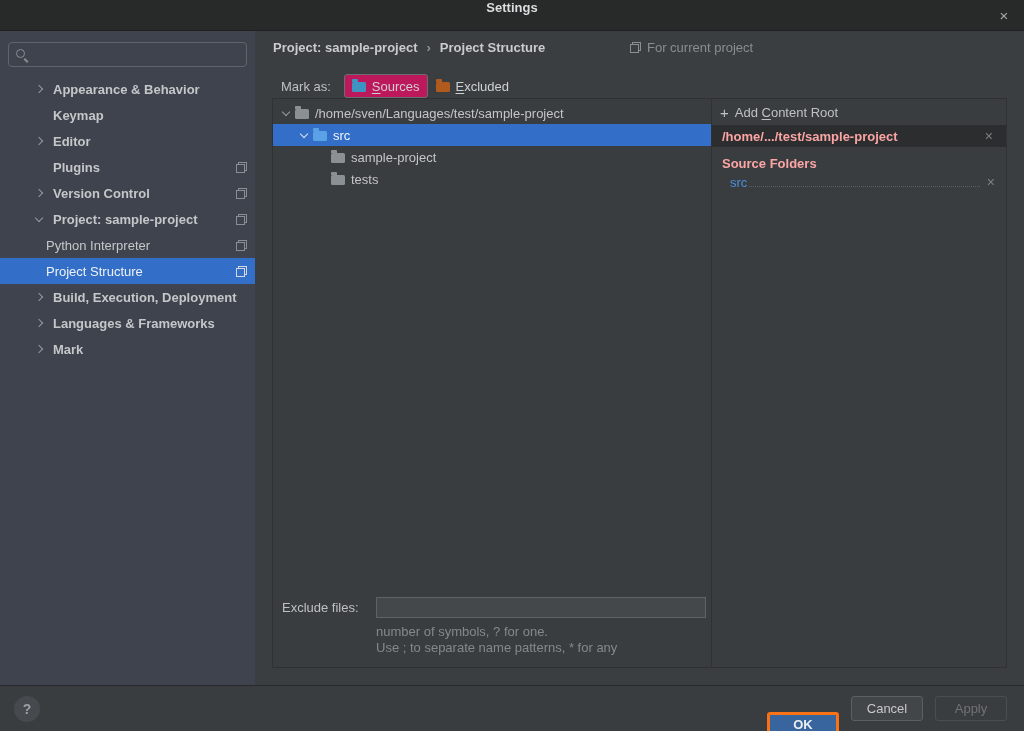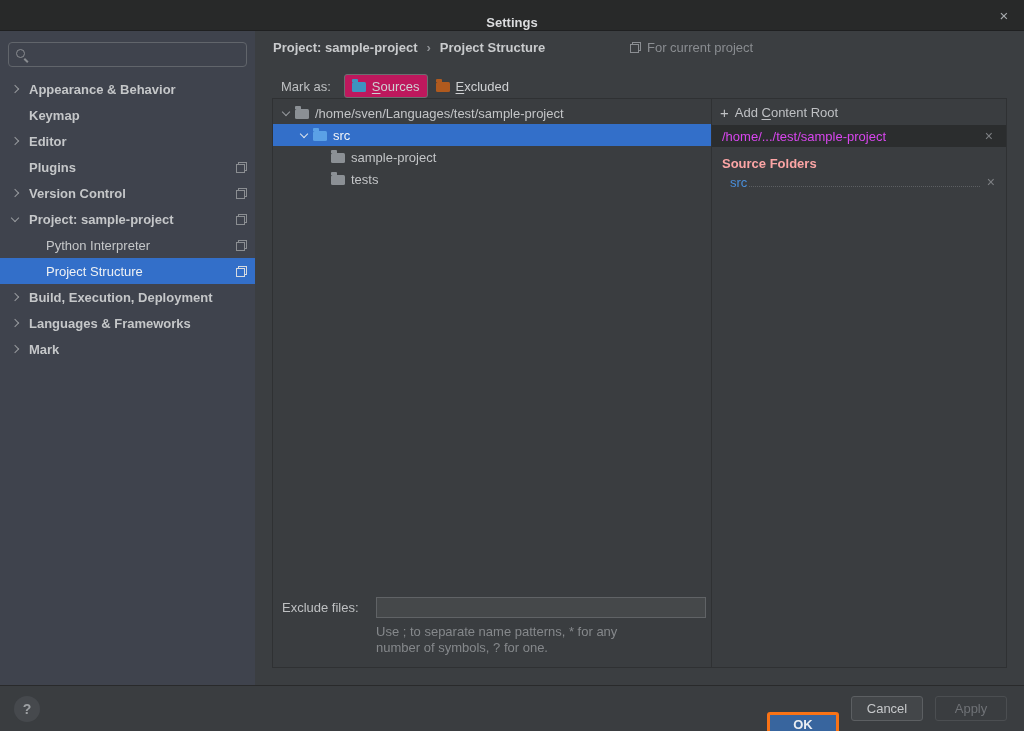--- a/index.html
+++ b/index.html
@@ -4,38 +4,38 @@
 <style>
   * { margin:0; padding:0; box-sizing:border-box; }
   html,body { width:1024px; height:731px; background:#1d1e1f; }
   body { font-family:"Liberation Sans","DejaVu Sans",sans-serif; font-size:13px; color:#c4c6c8; }
 
   .window { position:relative; width:1024px; height:731px; background:#3b3e41; overflow:hidden;
             box-shadow: inset 0 0 0 1px #232425; }
 
   
   .titlebar { position:absolute; left:0; top:0; width:100%; height:31px; background:#282929;
-              display:flex; align-items:flex-end; justify-content:center; border-bottom:1px solid #1f2021; }
+              display:flex; align-items:flex-start; justify-content:center; border-bottom:1px solid #1f2021; }
   .titlebar .title { font-weight:bold; color:#dcdddf; }
   .titlebar .close { position:absolute; right:8px; top:0; width:24px; height:30px; display:flex;
                      align-items:center; justify-content:center; color:#a9acaf; font-size:15px; cursor:default; }
 
   
   .sidebar { position:absolute; left:0; top:31px; width:255px; height:654px; background:#3f434d; }
   .searchbox { position:absolute; left:8px; top:11px; width:239px; height:25px; border:1px solid #61656b;
                border-radius:4px; display:flex; align-items:center; padding:0 6px; }
   .search-icon { width:14px; height:14px; position:relative; display:inline-block; }
   .search-icon::before { content:''; position:absolute; left:1px; top:1px; width:7px; height:7px;
                          border:1.5px solid #8a8d91; border-radius:50%; }
   .search-icon::after { content:''; position:absolute; left:10px; top:10px; width:5px; height:1.6px;
                         background:#8a8d91; transform:rotate(45deg); transform-origin:0 0; }
   .searchbox input { flex:1; background:transparent; border:none; outline:none; color:#d0d2d4;
                      font:inherit; margin-left:5px; min-width:0; }
   .nav { position:absolute; left:0; top:45px; width:255px; }
-  .nav-item { height:26px; display:flex; align-items:center; padding-left:10px; padding-right:8px; color:#c5c7c9; }
+  .nav-item { height:26px; display:flex; align-items:center; padding-left:34px; padding-right:8px; color:#c5c7c9; }
   .nav-item.bold .nav-label { font-weight:bold; }
   .nav-item.lvl2 { padding-left:27px; }
   .nav-item.selected { background:#336fc9; color:#eef1f4; }
   .nav-label { margin-left:9px; white-space:nowrap; }
   .nav-spacer { flex:1; }
 
   .chev { width:10px; height:10px; position:relative; flex:0 0 10px; display:inline-block; }
   .chev.right::before { content:''; position:absolute; left:2px; top:2px; width:5px; height:5px;
                         border-right:1.6px solid #979a9e; border-bottom:1.6px solid #979a9e; transform:rotate(-45deg); }
   .chev.down::before  { content:''; position:absolute; left:2px; top:1px; width:5px; height:5px;
@@ -89,21 +89,21 @@
                    border:1px solid #606366; color:#d0d2d4; font:inherit; padding:0 5px; outline:none; }
   .exclude-hint { position:absolute; left:103px; top:27px; width:340px; color:#85888b; line-height:16px; }
   .exclude { height:64px; }
 
   
   .right-panel { position:absolute; left:457px; top:67px; width:295px; height:570px; background:#3a3d40;
                  border:1px solid #2f3133; border-left:none; }
   .acr-row { height:26px; display:flex; align-items:center; padding:0 8px; color:#bfc1c4; }
   .acr-plus { font-size:15px; color:#bfc1c4; margin-right:6px; line-height:1; }
   .content-root-row { height:22px; background:#2b2d2e; display:flex; align-items:center; padding:0 10px; }
-  .content-root-path { font-weight:normal; color:#d946ef; flex:1; white-space:nowrap; overflow:hidden; }
+  .content-root-path { font-weight:bold; color:#fca5a5; flex:1; white-space:nowrap; overflow:hidden; }
   .x-icon { color:#7e8184; font-size:14px; line-height:1; padding:0 3px; }
   .sf-title { padding:9px 10px 4px 10px; font-weight:bold; color:#fca5a5; }
   .sf-row { height:18px; display:flex; align-items:baseline; padding:0 8px 0 18px; }
   .sf-name { color:#4a8fdb; }
   .sf-leader { flex:1; border-bottom:1px dotted #5c5f62; margin:0 4px 3px 2px; }
 
   
   .footer { position:absolute; left:0; bottom:0; width:100%; height:46px; background:#3a3d40;
             border-top:1px solid #292a2b; }
   .help-btn { position:absolute; left:14px; top:10px; width:26px; height:26px; border-radius:50%;
@@ -232,22 +232,22 @@
         <div class="tree-row pad3">
           <span class="folder f-gray"></span>
           <span>tests</span>
         </div>
       </div>
 
       <div class="exclude">
         <span class="exclude-label">Exclude files:</span>
         <input class="exclude-input" type="text" value="" style="">
         <div class="exclude-hint">
+          <div>number of symbols, ? for one.</div>
           <div>Use ; to separate name patterns, * for any</div>
-          <div>number of symbols, ? for one.</div>
         </div>
       </div>
     </div>
 
     <div class="right-panel">
       <div class="acr-row">
         <span class="acr-plus">+</span>
         <span><span>Add </span><span class="mn">C</span><span>ontent Root</span></span>
       </div>
       <div class="content-root-row">

